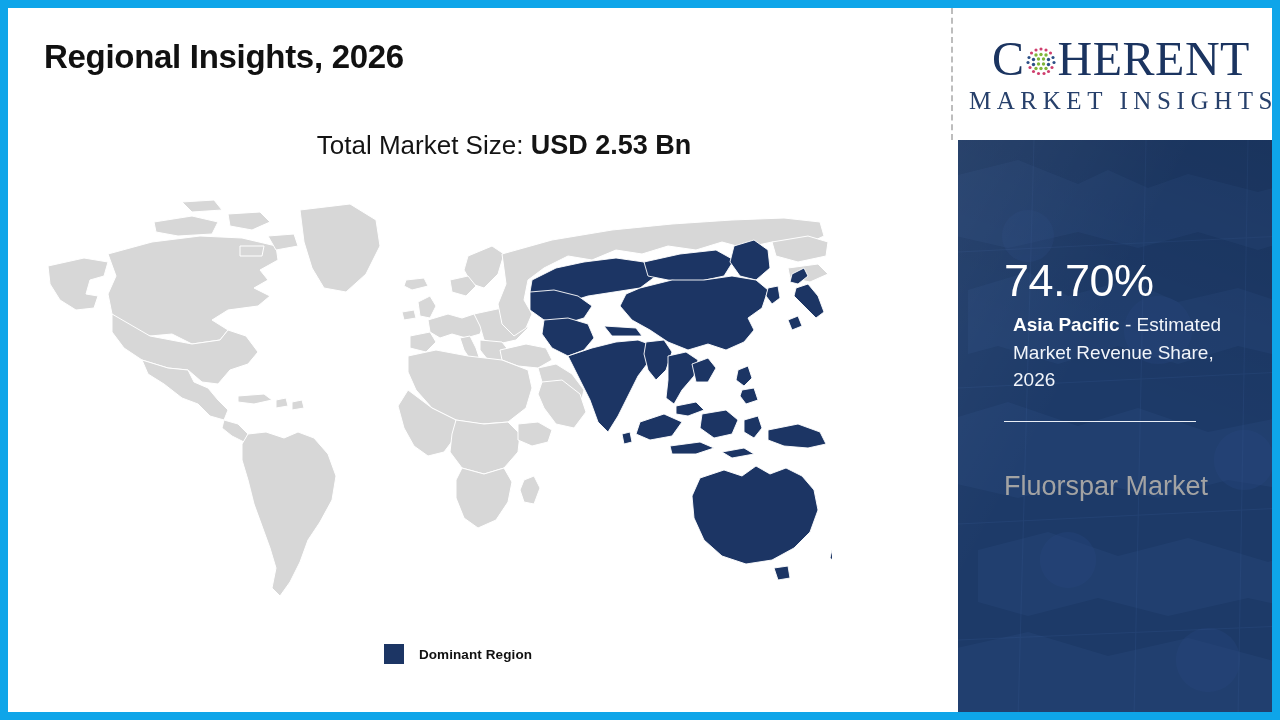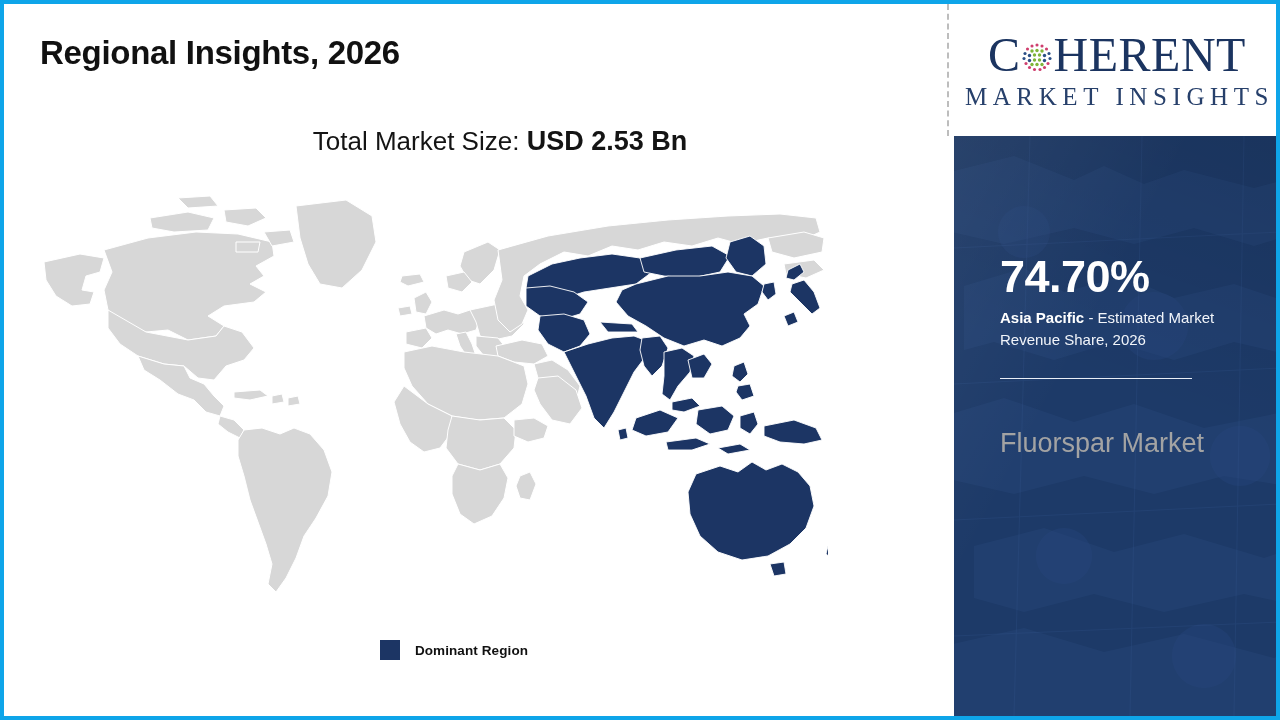--- a/index.html
+++ b/index.html
@@ -11,21 +11,21 @@
   body {
     font-family: "Liberation Sans", sans-serif;
   }
   #root {
     position: relative;
     width: 1280px;
     height: 720px;
     overflow: hidden;
     background: #ffffff;
     box-sizing: border-box;
-    border: 4px solid #0ea5e9;
+    border: 8px solid #0ea5e9;
   }
   
   #left-pane {
     position: absolute;
     left: 0; top: 0;
     width: 947px;
     height: 712px;
     background: #ffffff;
   }
   #page-title {
@@ -168,31 +168,32 @@
       linear-gradient(118deg, rgba(255,255,255,0.06) 0%, rgba(255,255,255,0.0) 38%),
       linear-gradient(200deg, rgba(0,0,0,0.10) 0%, rgba(0,0,0,0.0) 45%);
     pointer-events: none;
   }
   #stat-content {
     position: relative;
     padding: 118px 34px 0 46px;
   }
   #stat-percent {
     font-size: 45px;
-    font-weight: bold;
+    font-weight: normal;
     color: #ffffff;
     line-height: 1;
     letter-spacing: -0.5px;
     margin-bottom: 8px;
   }
   #stat-desc {
-    font-size: 15px;
+    font-size: 19px;
     color: #f2f5fa;
     line-height: 1.45;
     max-width: 238px;
+    margin-left: 9px;
   }
   #stat-desc .region-name { font-weight: bold; color: #ffffff; }
   #stat-rule {
     width: 192px;
     height: 1px;
     background: #e9eef6;
     margin: 27px 0 0 0;
   }
   #stat-market-name {
     margin-top: 46px;

